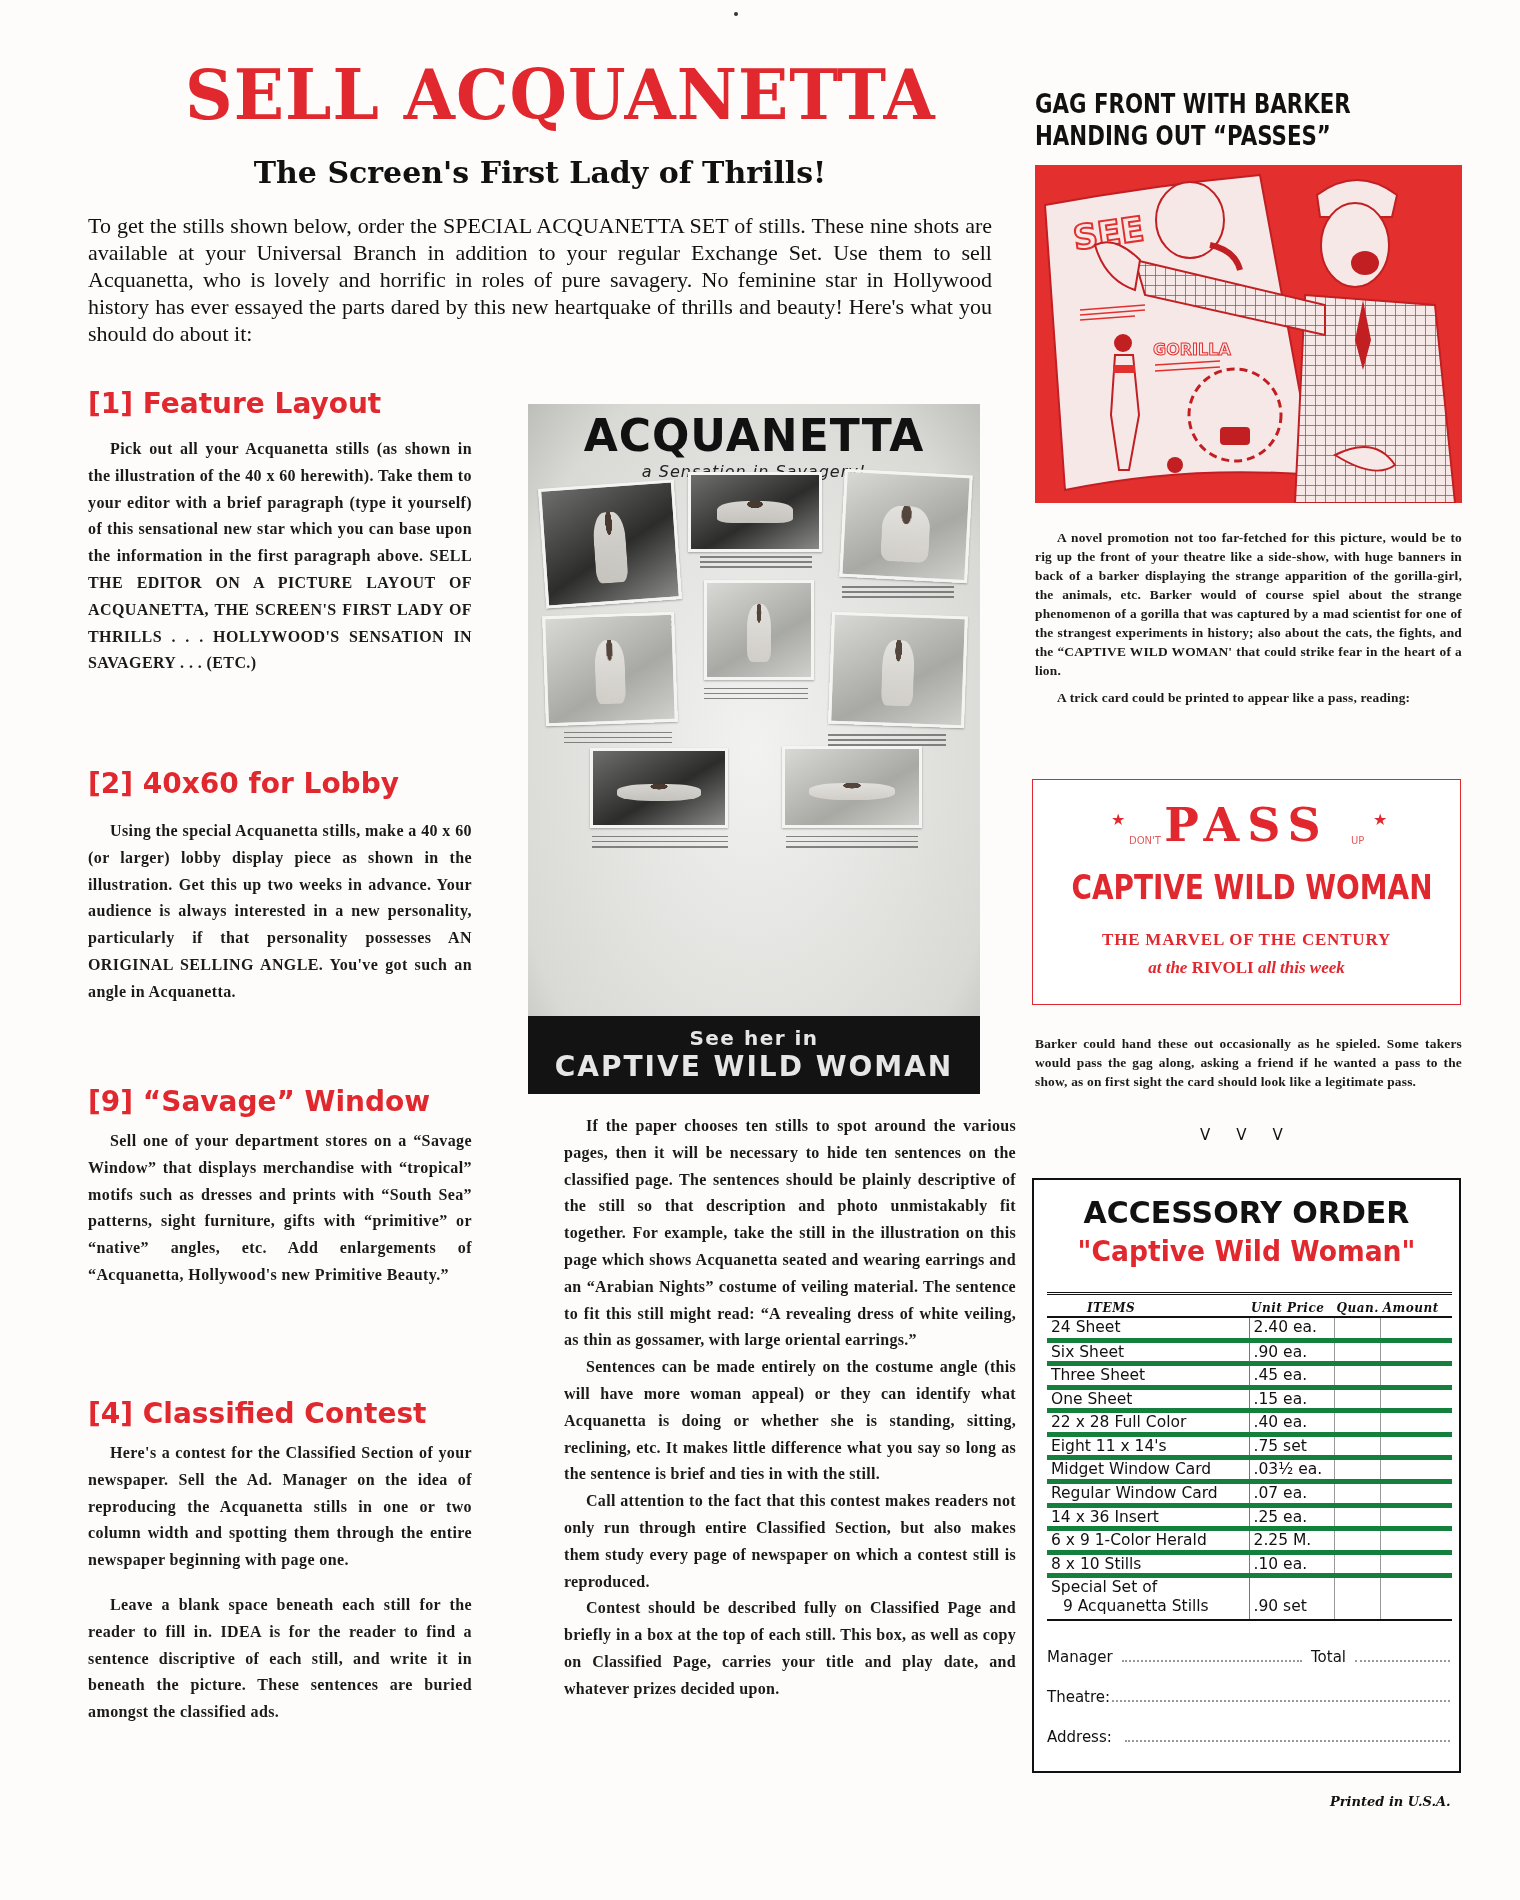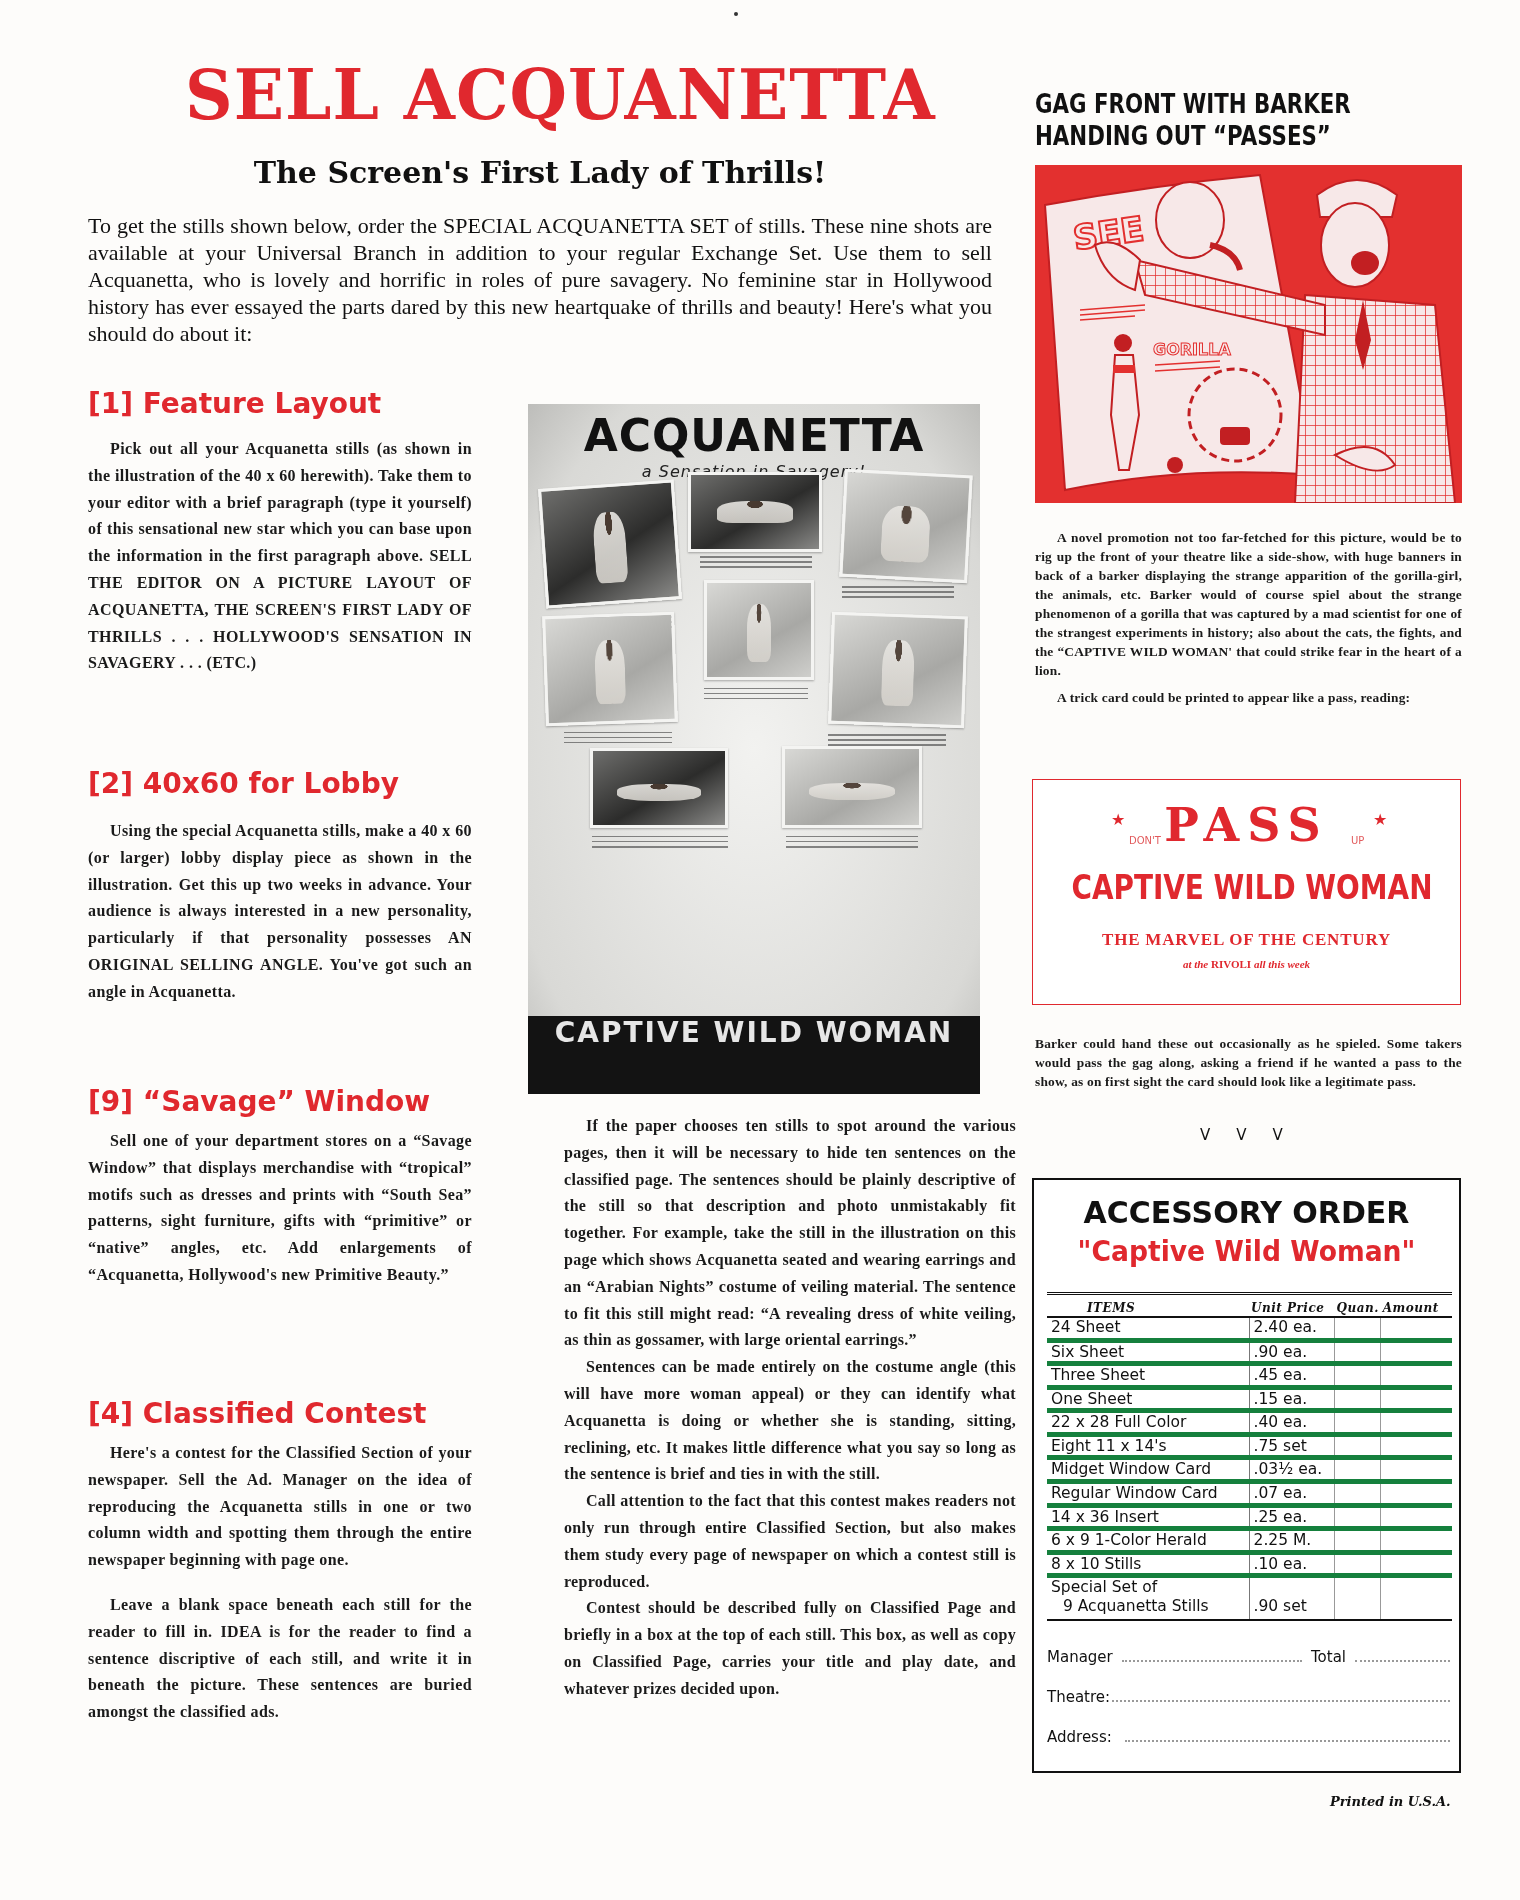--- a/index.html
+++ b/index.html
@@ -125,21 +125,21 @@
     position: absolute; left: 0; top: 90px; width: 100%;
     font-family: "DejaVu Sans", sans-serif; font-weight: bold; font-size: 34px;
     transform: scaleX(0.82); line-height: 1; white-space: nowrap;
   }
   #pass-marvel {
     position: absolute; left: 0; top: 150px; width: 100%;
     font-family: "Liberation Serif", serif; font-weight: bold; font-size: 17px; letter-spacing: 0.8px;
   }
   #pass-venue {
     position: absolute; left: 0; top: 178px; width: 100%;
-    font-family: "Liberation Serif", serif; font-weight: bold; font-size: 11px;
+    font-family: "Liberation Serif", serif; font-weight: bold; font-size: 17px;
   }
   #pass-venue .it { font-style: italic; }
 
   #barker-text {
     position: absolute; left: 1035px; top: 1034px; width: 427px;
     font-family: "Liberation Serif", serif; font-weight: bold; font-size: 13.4px;
     line-height: 19px; text-align: justify; color: #1a1a1a; letter-spacing: 0.2px;
   }
   #chevrons {
     position: absolute; left: 1200px; top: 1126px; width: 120px;
@@ -257,20 +257,21 @@
       <div class="figure"></div>
     </div>
   <div class="caption-lines" style="left:64px;top:432px;width:136px;"></div>
 
   <div class="still light recline" style="left:254px;top:342px;width:140px;height:82px;">
       <div class="figure"></div>
     </div>
   <div class="caption-lines" style="left:258px;top:432px;width:132px;"></div>
 
   <div id="poster-footer">
+    <span id="poster-see">See her in</span>
     <span id="poster-film">CAPTIVE WILD WOMAN</span>
   </div>
 </div>
 
 <div id="mid-text">
   <p>If the paper chooses ten stills to spot around the various pages, then it will be necessary to hide ten sentences on the classified page. The sentences should be plainly descriptive of the still so that description and photo unmistakably fit together. For example, take the still in the illustration on this page which shows Acquanetta seated and wearing earrings and an “Arabian Nights” costume of veiling material. The sentence to fit this still might read: “A revealing dress of white veiling, as thin as gossamer, with large oriental earrings.”</p>
   <p>Sentences can be made entirely on the costume angle (this will have more woman appeal) or they can identify what Acquanetta is doing or whether she is standing, sitting, reclining, etc. It makes little difference what you say so long as the sentence is brief and ties in with the still.</p>
   <p>Call attention to the fact that this contest makes readers not only run through entire Classified Section, but also makes them study every page of newspaper on which a contest still is reproduced.</p>
   <p>Contest should be described fully on Classified Page and briefly in a box at the top of each still. This box, as well as copy on Classified Page, carries your title and play date, and whatever prizes decided upon.</p>
 </div>

